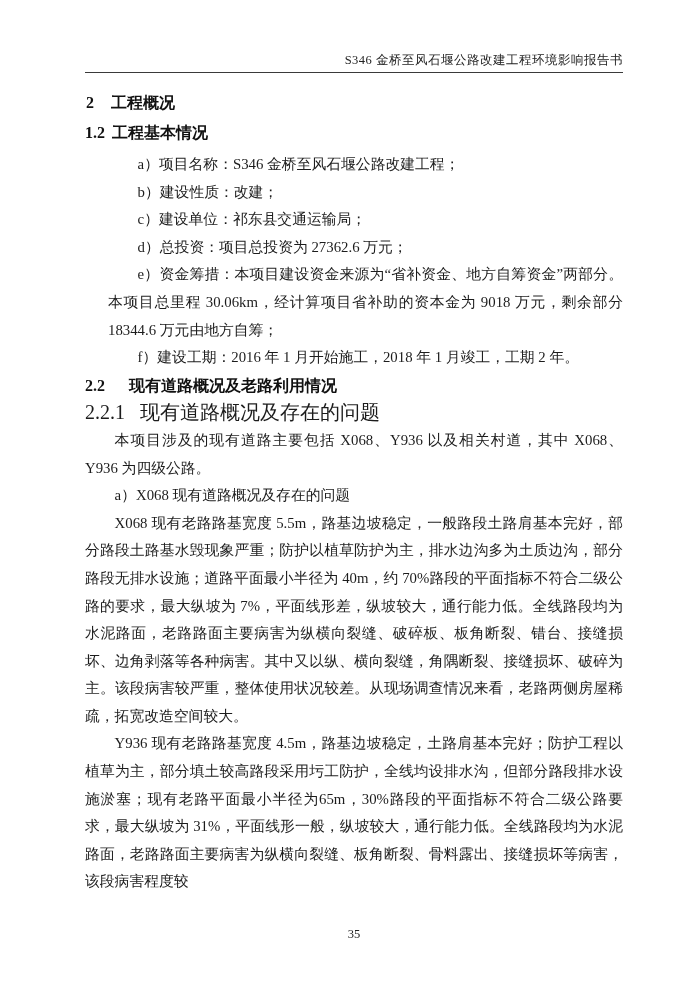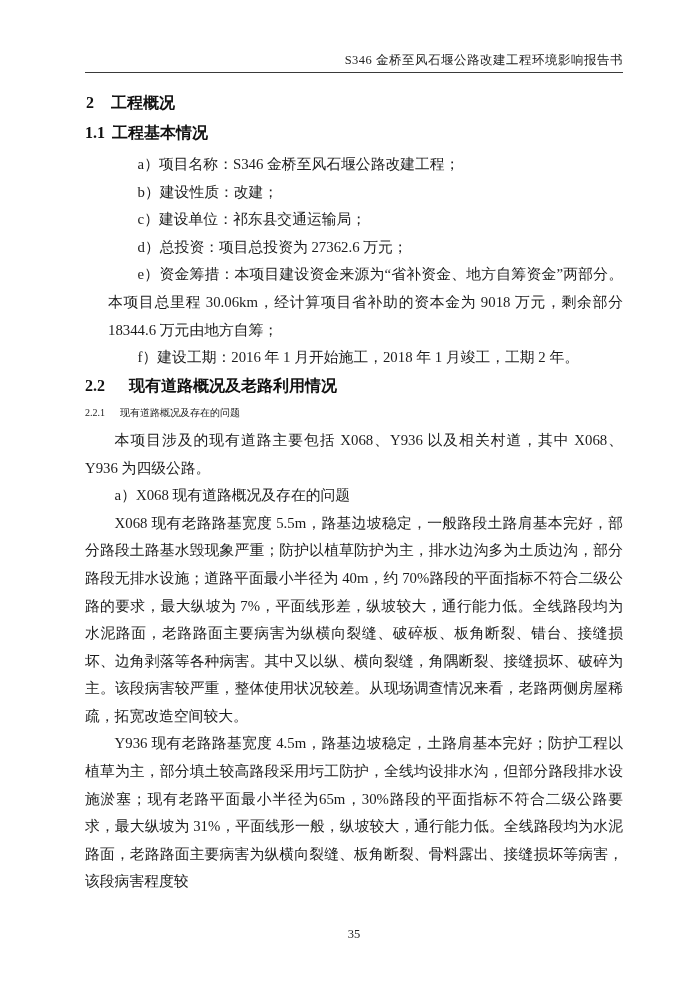--- a/index.html
+++ b/index.html
@@ -50,21 +50,21 @@
   h2.sec-inflow {
     margin: 0;
     font-size: 16px;
     font-weight: bold;
     line-height: 27.6px;
     color: #111;
   }
   h2.sec-inflow .h-num { margin-right: 24px; }
   h3.subsec {
     margin: 0;
-    font-size: 10px;
+    font-size: 20px;
     font-weight: normal;
     line-height: 27.6px;
     color: #1c1c1c;
   }
   h3.subsec .h-num { margin-right: 15px; }
   .body-block { margin-top: 6px; margin-left: 23px; }
   p.item, p.para, p.subhead {
     margin: 0;
     font-size: 14.8px;
     line-height: 27.6px;
@@ -93,21 +93,21 @@
 
     <div class="running-header">
       <span>S346 金桥至风石堰公路改建工程环境影响报告书</span>
     </div>
 
     <h1 class="chapter">
       <span class="h-num">2</span><span>工程概况</span>
     </h1>
 
     <h2 class="sec">
-      <span class="h-num">1.1</span><span>工程基本情况</span>
+      <span class="h-num">1.2</span><span>工程基本情况</span>
     </h2>
 
     <div class="body-block">
       <p class="item">a）项目名称：S346 金桥至风石堰公路改建工程；</p>
       <p class="item">b）建设性质：改建；</p>
       <p class="item">c）建设单位：祁东县交通运输局；</p>
       <p class="item">d）总投资：项目总投资为 27362.6 万元；</p>
       <p class="item">e）资金筹措：本项目建设资金来源为“省补资金、地方自筹资金”两部分。本项目总里程 30.06km，经计算项目省补助的资本金为 9018 万元，剩余部分 18344.6 万元由地方自筹；</p>
       <p class="item">f）建设工期：2016 年 1 月开始施工，2018 年 1 月竣工，工期 2 年。</p>
     </div>

